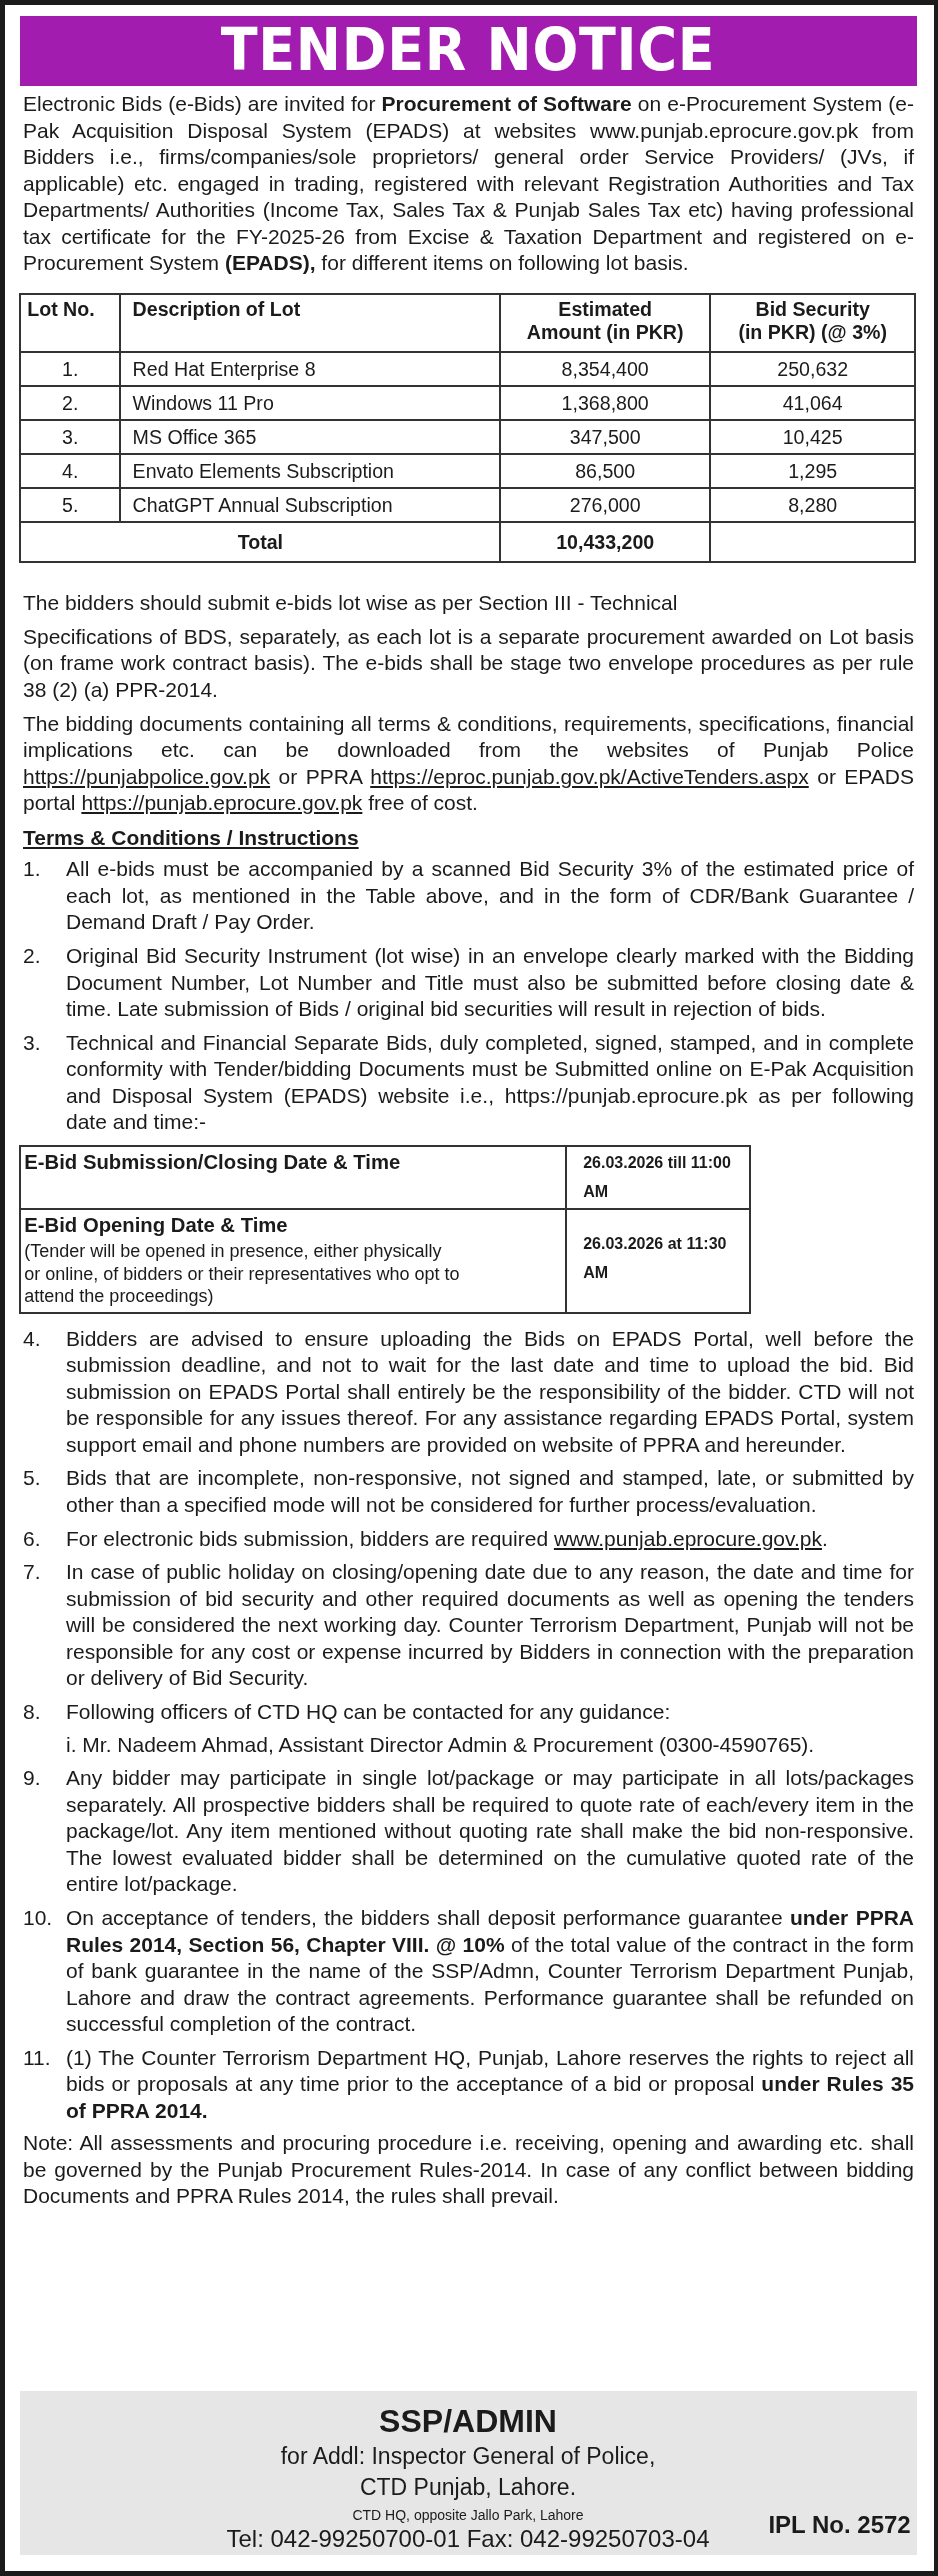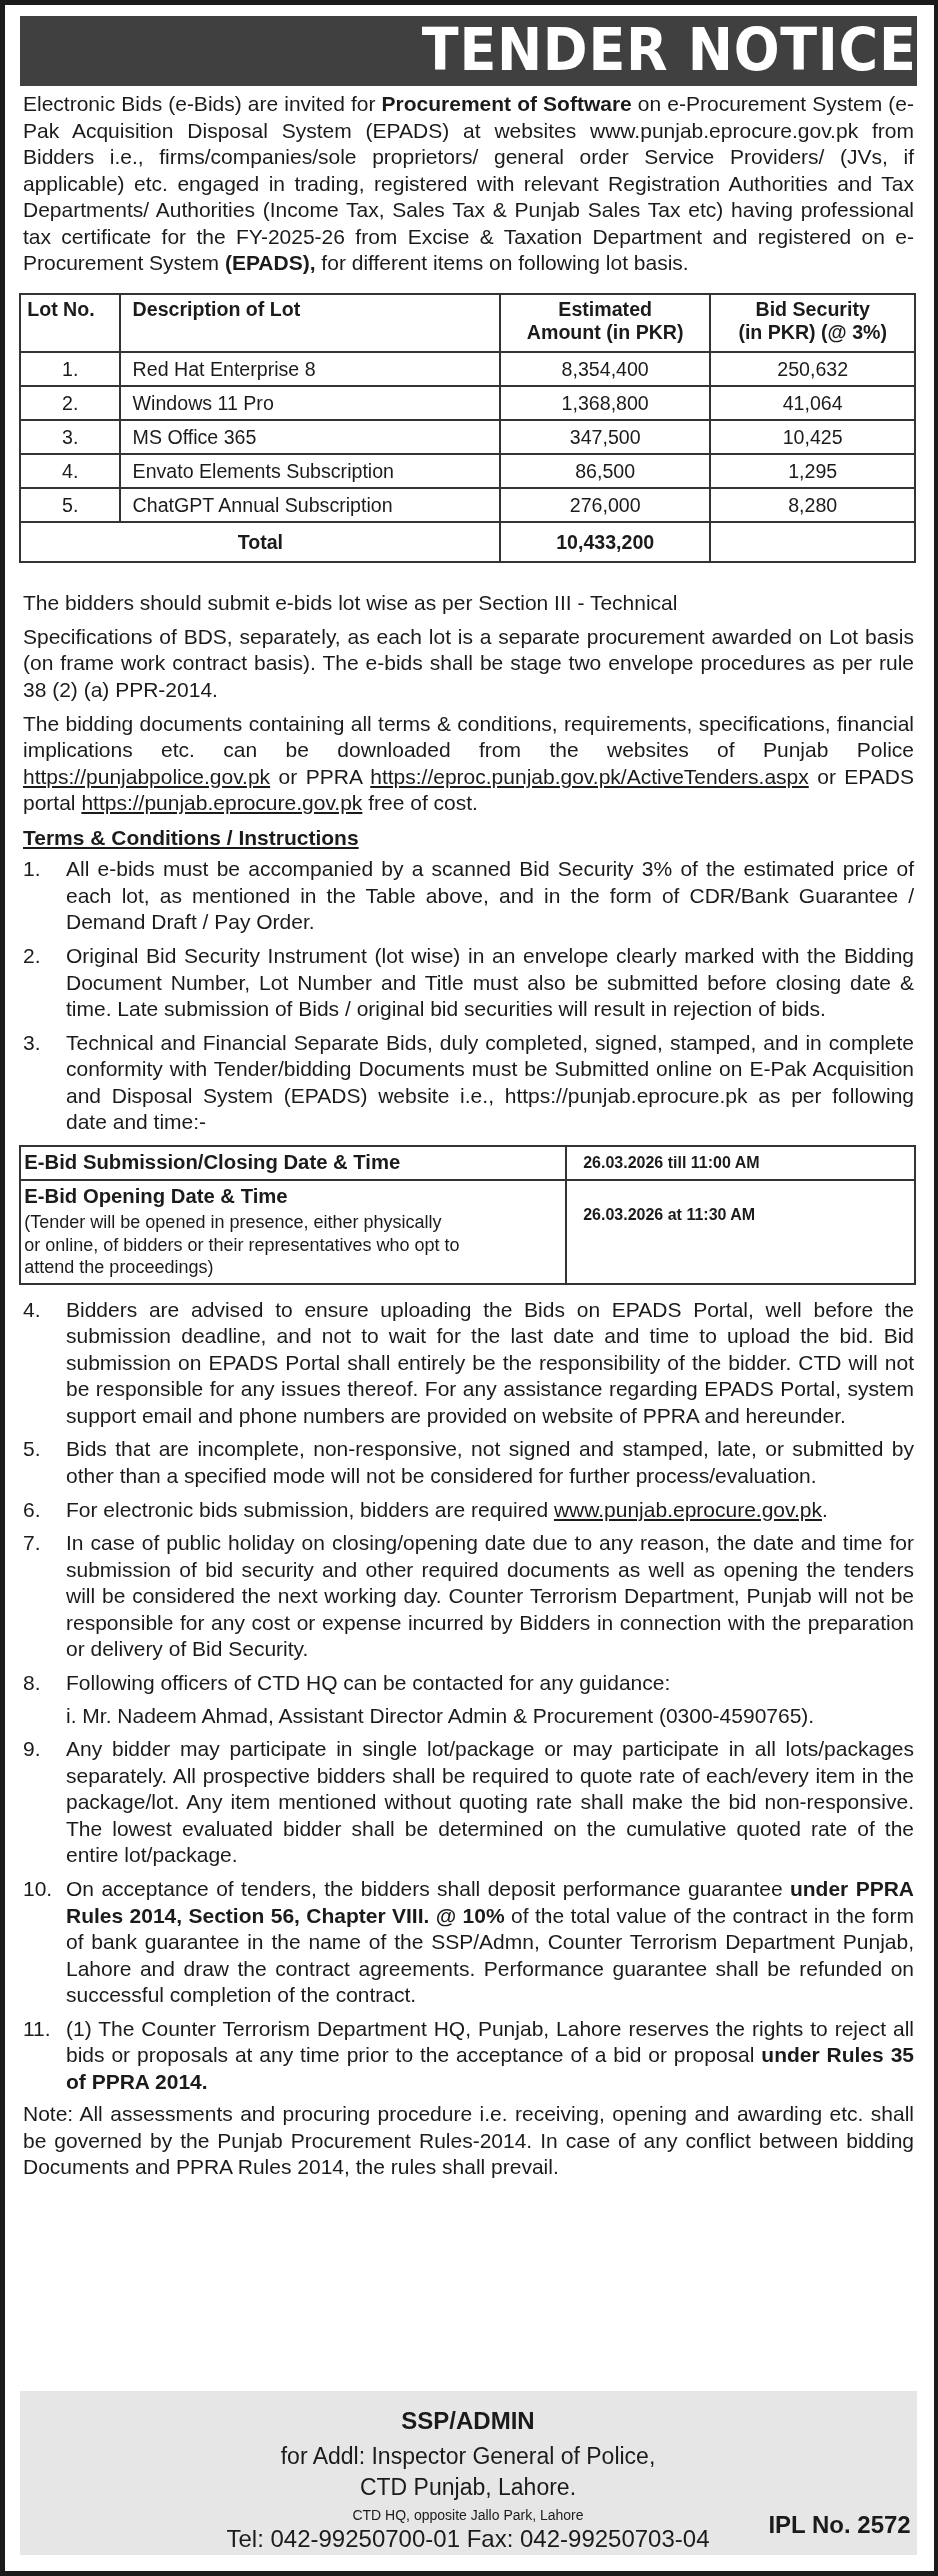--- a/index.html
+++ b/index.html
@@ -4,21 +4,21 @@
 <style>
   html, body { margin: 0; padding: 0; background: #ffffff; }
   body { width: 939px; height: 2576px; position: relative; overflow: hidden; }
   .page {
     position: absolute; left: 0; top: 0; width: 939px; height: 2576px;
     box-sizing: border-box; border: 5.8px solid #1b1b1b; background: #ffffff;
     font-family: "Liberation Sans", sans-serif; color: #1b1b1b;
   }
   .header-bar {
     position: absolute; left: 14.5px; top: 11px; width: 897px; height: 70px;
-    background: #404040; display: flex; align-items: center; justify-content: flex-end;
+    background: #a21caf; display: flex; align-items: center; justify-content: center;
   }
   .header-title {
     color: #ffffff; font-family: "DejaVu Sans", sans-serif; font-weight: bold;
     font-size: 54px; letter-spacing: 0.7px; line-height: 1; transform: scaleY(1.08);
   }
   .content {
     position: absolute; left: 18px; top: 86px; width: 891px;
     font-size: 21px; line-height: 26.5px;
   }
   .para { margin: 0; text-align: justify; }
@@ -33,32 +33,32 @@
   table.lots td { height: 32px; vertical-align: middle; }
   .c { text-align: center; }
   .l { text-align: left; }
   .sec { margin-top: 7.3px; }
   .heading { font-weight: bold; text-decoration: underline; margin: 8.7px 0 4.4px 0; }
   .item { display: flex; margin-top: 4.4px; }
   .item .num { width: 43px; flex: none; }
   .item .txt { flex: 1; text-align: justify; }
   .sub { margin: 5.8px 0 0 43px; }
   table.dates {
-    border-collapse: collapse; width: 897px; margin: 8.7px 0 7.3px -3.6px;
+    border-collapse: collapse; width: 732px; margin: 8.7px 0 7.3px -3.6px;
   }
   table.dates td { border: 2.2px solid #333; vertical-align: top; padding: 1.5px 2.9px; }
   .dlabel { font-weight: bold; font-size: 20.3px; line-height: 29px; }
   .dnote { font-size: 18px; line-height: 22.5px; }
   .dval { font-weight: bold; font-size: 16px; padding-left: 16px !important; line-height: 29px; }
   .note { margin-top: 5.8px; text-align: justify; }
   .footer {
     position: absolute; left: 14.5px; top: 2386px; width: 897px; height: 164px;
     background: #e6e6e6; text-align: center;
   }
-  .f-title { font-weight: bold; font-size: 24px; margin-top: 11.6px; line-height: 36px; }
+  .f-title { font-weight: bold; font-size: 32px; margin-top: 11.6px; line-height: 36px; }
   .f-line1 { font-size: 23px; line-height: 30.5px; margin-top: 2.9px; }
   .f-line2 { font-size: 23px; line-height: 30.5px; }
   .f-line3 { font-size: 14px; line-height: 23px; margin-top: 1.5px; }
   .f-line4 { font-size: 24px; line-height: 23px; }
   .ipl { position: absolute; right: 5.8px; bottom: 16px; font-weight: bold; font-size: 24px; }
 </style>
 </head>
 <body>
 
 <div class="page">

